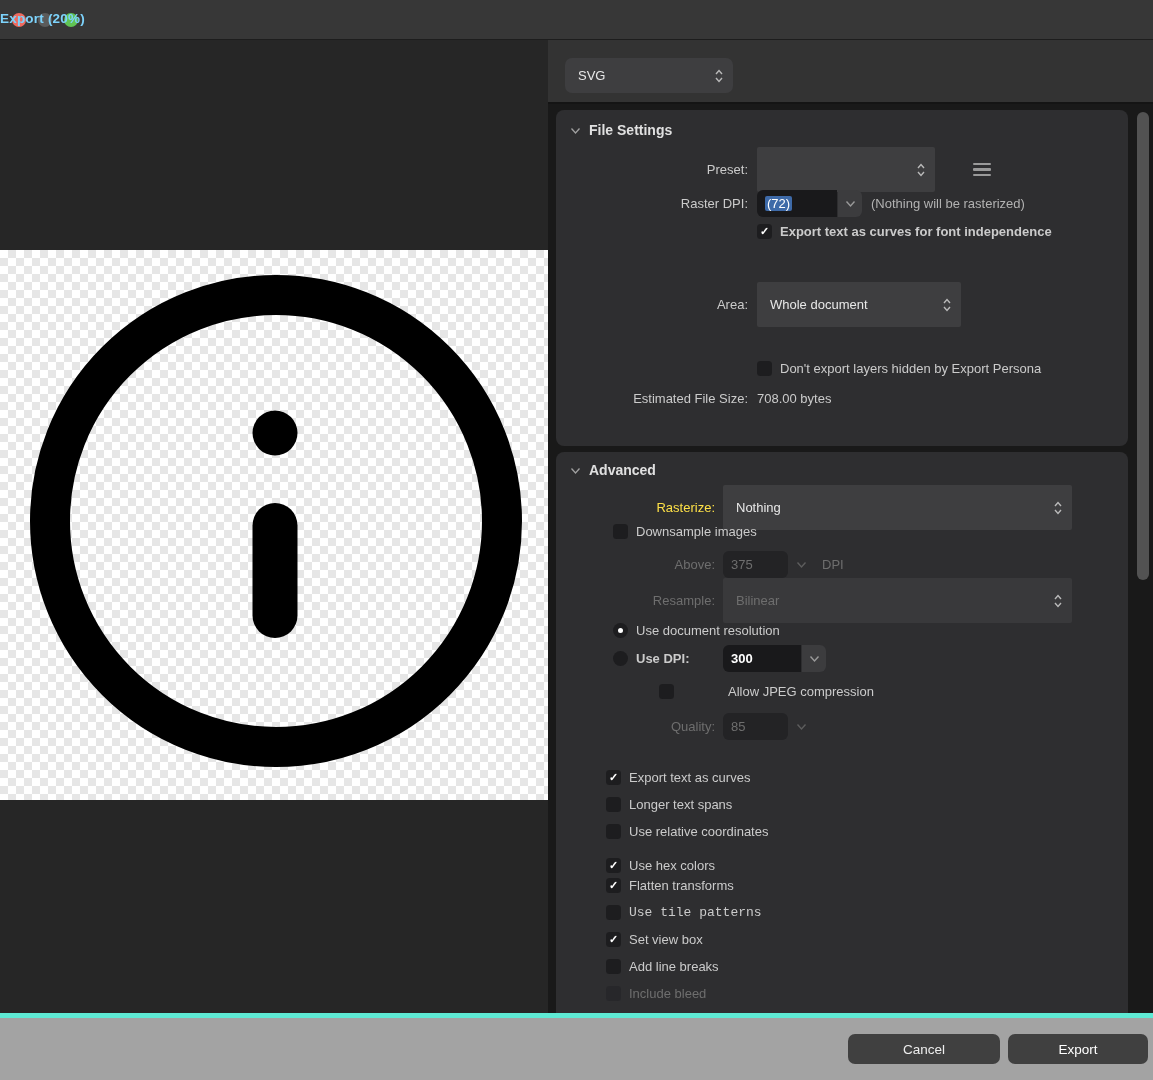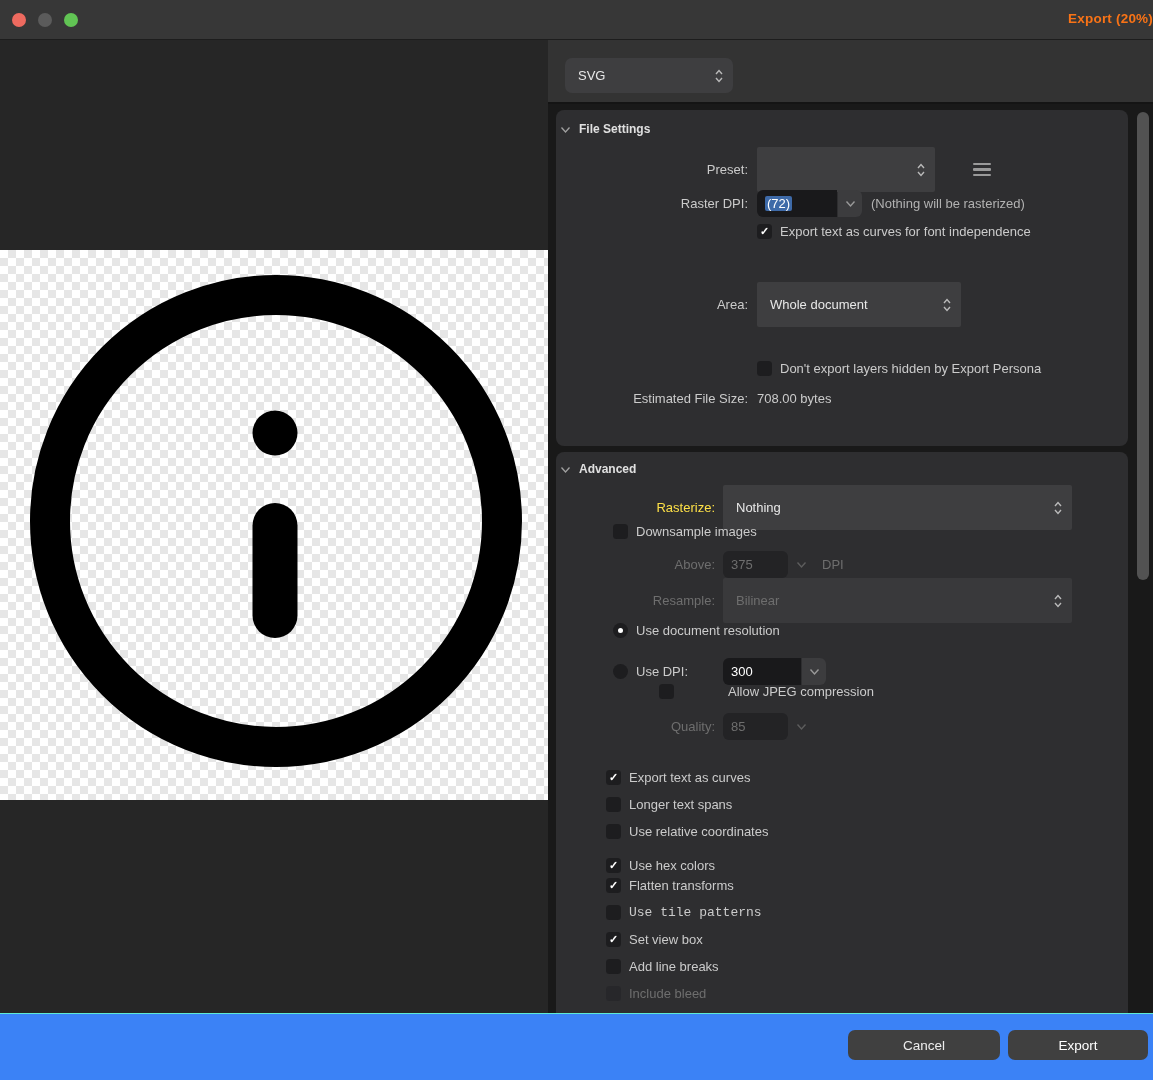--- a/index.html
+++ b/index.html
@@ -8,22 +8,22 @@
 
   .window { position:relative; width:1153px; height:1080px; }
 
   
   .titlebar { position:absolute; left:0; top:0; width:1153px; height:40px;
     background:#373737; border-bottom:1px solid #1d1d1d; }
   .traffic { position:absolute; top:13px; width:14px; height:14px; border-radius:50%; }
   .t-red   { left:12px; background:#ee6a5f; }
   .t-gray  { left:38px; background:#5b5b5b; }
   .t-green { left:64px; background:#61c454; }
-  .win-title { position:absolute; left:0; right:0; top:11px; text-align:right;
-    color:#f97316; font-size:13.5px; font-weight:700; letter-spacing:.2px; }
+  .win-title { position:absolute; left:0; right:0; top:11px; text-align:left;
+    color:#7dd3fc; font-size:13.5px; font-weight:700; letter-spacing:.2px; }
 
   
   .preview { position:absolute; left:0; top:40px; width:548px; height:973px; background:#262626; }
   .doc { position:absolute; left:0; top:210px; width:548px; height:550px;
     background-image: conic-gradient(#e6e6e6 25%, #ffffff 0 50%, #e6e6e6 0 75%, #ffffff 0);
     background-size:16px 16px; }
   .doc svg { position:absolute; left:0; top:0; }
 
   
   .rightcol { position:absolute; left:548px; top:40px; width:605px; height:973px; background:#191919; }
@@ -32,22 +32,22 @@
 
   .dropdown { position:relative; background:#3e3e40; border-radius:2px; height:45px;
     color:#e8e8e8; display:flex; align-items:center; padding:0 26px 0 13px; }
   .dropdown .stepper { position:absolute; right:9px; top:50%; transform:translateY(-50%); color:#b9b9b9; }
   .fmt-dd { position:absolute; left:17px; top:18px; width:168px; height:35px; border-radius:7px; }
 
   .panel { position:absolute; left:8px; width:572px; background:#2e2e30; border-radius:8px; }
   .p-files { top:70px; height:336px; }
   .p-adv   { top:412px; height:561px; border-bottom-left-radius:0; border-bottom-right-radius:0; }
 
-  .sec-head { position:absolute; left:4px; display:flex; align-items:center; gap:8px;
-    color:#e0e0e0; font-size:12px; font-weight:600; }
+  .sec-head { position:absolute; left:14px; display:flex; align-items:center; gap:8px;
+    color:#e0e0e0; font-size:14px; font-weight:600; }
   .sec-head .chev { color:#a0a0a0; margin-top:1px; }
 
   .row { position:absolute; left:0; width:572px; display:flex; align-items:center; }
   .lblcol { display:inline-block; width:192px; text-align:right; color:#cbcbcb; }
   .lblcol-a { display:inline-block; width:159px; text-align:right; color:#fde047; }
   .ctl-gap { width:9px; flex:none; }
 
   .combo { display:flex; height:27px; }
   .combo .field { background:#19191b; color:#ffffff; border-radius:6px 0 0 6px;
     display:flex; align-items:center; padding:0 8px; }
@@ -73,21 +73,21 @@
   .disabled .checkbox { background:#27272a; }
 
   .hamburger { display:flex; flex-direction:column; gap:3px; width:18px; }
   .hamburger i { display:block; height:2.5px; background:#9a9a9a; border-radius:1px; }
 
   .scroll-thumb { position:absolute; left:589px; top:72px; width:12px; height:468px;
     background:#525252; border-radius:6px; }
 
   
   .bottombar { position:absolute; left:0; top:1013px; width:1153px; height:67px;
-    background:#3b82f6; border-top:1px solid #5eead4; }
+    background:#a3a3a3; border-top:5px solid #5eead4; }
   .btn { position:absolute; top:16px; height:30px; background:#404040; border:none; border-radius:7px;
     color:#ededed; font-family:"Liberation Sans", sans-serif; font-size:13.5px; }
   .btn-cancel { left:848px; width:152px; }
   .btn-export { left:1008px; width:140px; color:#ffffff; }
 
   svg.chev, svg.stepper, svg.dn { display:block; }
 </style>
 </head>
 <body>
 
@@ -156,21 +156,21 @@
           </span>
           <span class="arrowbtn">
             <svg class="dn" width="11" height="8" viewBox="0 0 11 8">
               <path d="M1.5 1.5 L5.5 6 L9.5 1.5" fill="none" stroke="currentColor" stroke-width="1.4"></path>
               </svg>
           </span>
         </div>
         <span class="note">(Nothing will be rasterized)</span>
       </div>
 
-      <div class="row" style="top:113px; height:17px;">
+      <div class="row" style="top:113px; height:17px;font-weight:bold;">
         <span style="width:201px;"></span>
         <span class="checkbox checked"></span>
         <span class="cb-label">Export text as curves for font independence</span>
       </div>
 
       <div class="row" style="top:181px; height:27px;">
         <span class="lblcol">Area:</span>
         <span class="ctl-gap"></span>
         <div class="dropdown" style="width:204px;">
           <span>Whole document</span>
@@ -247,21 +247,21 @@
             </svg>
         </div>
       </div>
 
       <div class="row" style="top:170px; height:17px;">
         <span style="width:57px;"></span>
         <span class="radio checked"></span>
         <span class="cb-label">Use document resolution</span>
       </div>
 
-      <div class="row" style="top:206px; height:27px;">
+      <div class="row" style="top:193px; height:27px;font-weight:bold;">
         <span style="width:57px;"></span>
         <span class="radio"></span>
         <span class="cb-label">Use DPI:</span>
         <div class="combo disabled" style="position:absolute; left:167px;">
           <span class="field" style="width:78px;">
             <span>300</span>
           </span>
           <span class="arrowbtn">
             <svg class="dn" width="11" height="8" viewBox="0 0 11 8">
               <path d="M1.5 1.5 L5.5 6 L9.5 1.5" fill="none" stroke="currentColor" stroke-width="1.4"></path>

